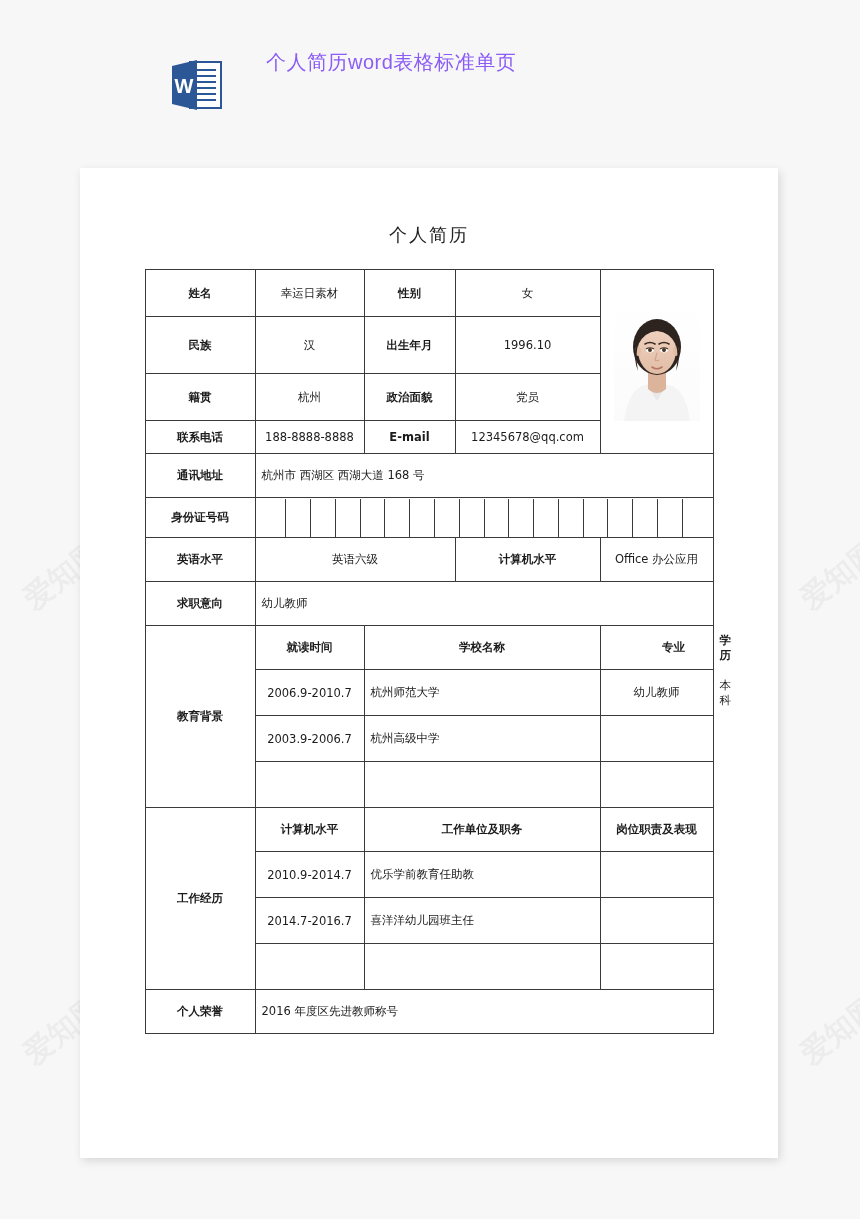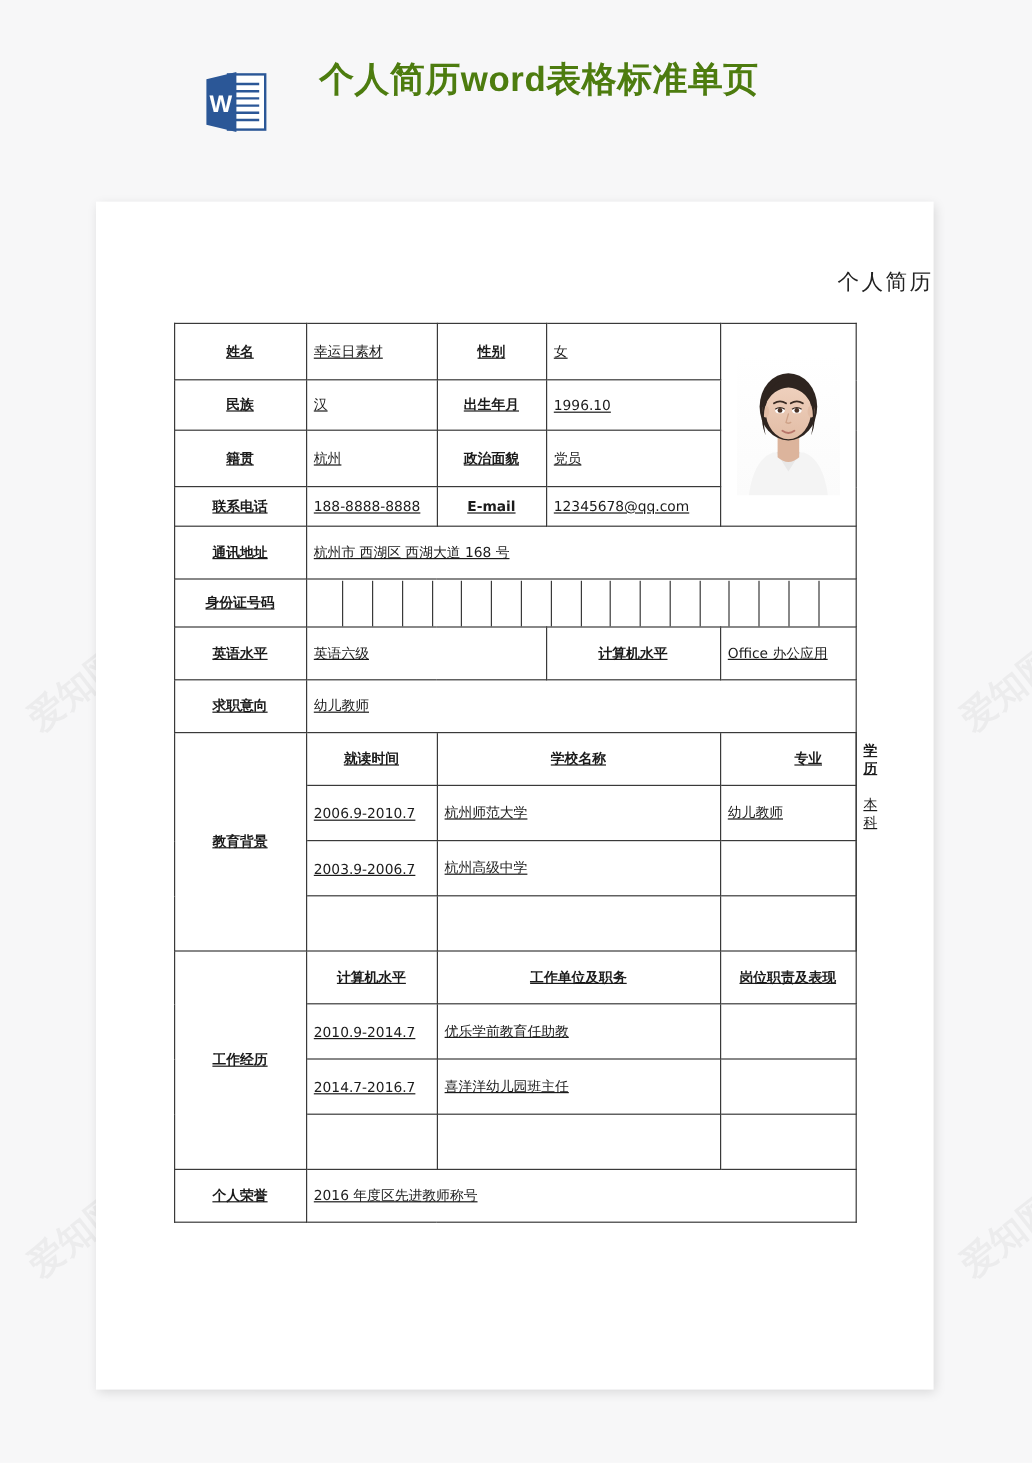--- a/index.html
+++ b/index.html
@@ -36,23 +36,23 @@
     flex: 0 0 auto;
     margin-top: 4px;
   }
   .word-icon svg { display:block; width:58px; height:58px; }
 
   .title-block {
     margin-left: 40px;
     margin-top: -2px;
   }
   .doc-title {
-    font-size: 29px;
-    font-weight: bold;
-    color: #4d7c0f;
+    font-size: 20px;
+    font-weight: normal;
+    color: #8b5cf6;
     letter-spacing: 0.5px;
     line-height: 1.2;
     white-space: nowrap;
   }
   .doc-subtitle {
     margin-top: 12px;
     font-size: 15px;
     font-weight: bold;
     color: #333333;
     white-space: nowrap;
@@ -68,21 +68,21 @@
     position: absolute;
     left: 80px;
     top: 168px;
     width: 698px;
     height: 990px;
     background: #ffffff;
     box-shadow: 2px 3px 9px rgba(0,0,0,0.13);
   }
 
   .sheet-title {
-    text-align: right;
+    text-align: center;
     font-size: 18px;
     color: #222;
     margin-top: 55px;
     letter-spacing: 2px;
     font-family: Liberation Mono, monospace;
   }
 
   
   table.resume {
     border-collapse: collapse;
@@ -91,29 +91,28 @@
     table-layout: fixed;
     font-family: "DejaVu Sans", "Liberation Sans", sans-serif;
   }
   table.resume td {
     border: 1px solid #3a3a3a;
     font-size: 11.5px;
     color: #1b1b1b;
     padding: 0 6px;
     vertical-align: middle;
     background: #ffffff;
-    text-decoration: underline;
   }
   td.lbl {
     background: #f0f0f0;
     font-weight: bold;
     text-align: center;
     font-size: 12px;
   }
-  td.val { text-align: left; }
+  td.val { text-align: center; }
   td.valL { text-align: left; padding-left: 9px; margin-left: 42px; }
   td.hdr {
     background: #f0f0f0;
     font-weight: bold;
     text-align: center;
     font-size: 11.5px;
   }
   td.photo {
     padding: 0;
     text-align: center;
@@ -250,21 +249,21 @@
 
               <path d="M38 64 Q43 67.5 48 64" stroke="#b7756a" stroke-width="1.6" fill="none" stroke-linecap="round"></path>
 
               <path d="M22 40 Q19 56 24 68 Q21 52 24 42 Z" fill="#2e241f"></path>
               <path d="M64 40 Q67 56 62 68 Q65 52 62 42 Z" fill="#2e241f"></path>
             </svg>
           </div>
         </td>
       </tr>
 
-      <tr style="height:42px">
+      <tr style="height:57px">
         <td class="lbl">民族</td>
         <td class="val">汉</td>
         <td class="lbl">出生年月</td>
         <td class="val">1996.10</td>
       </tr>
 
       <tr style="height:47px">
         <td class="lbl">籍贯</td>
         <td class="val">杭州</td>
         <td class="lbl">政治面貌</td>

